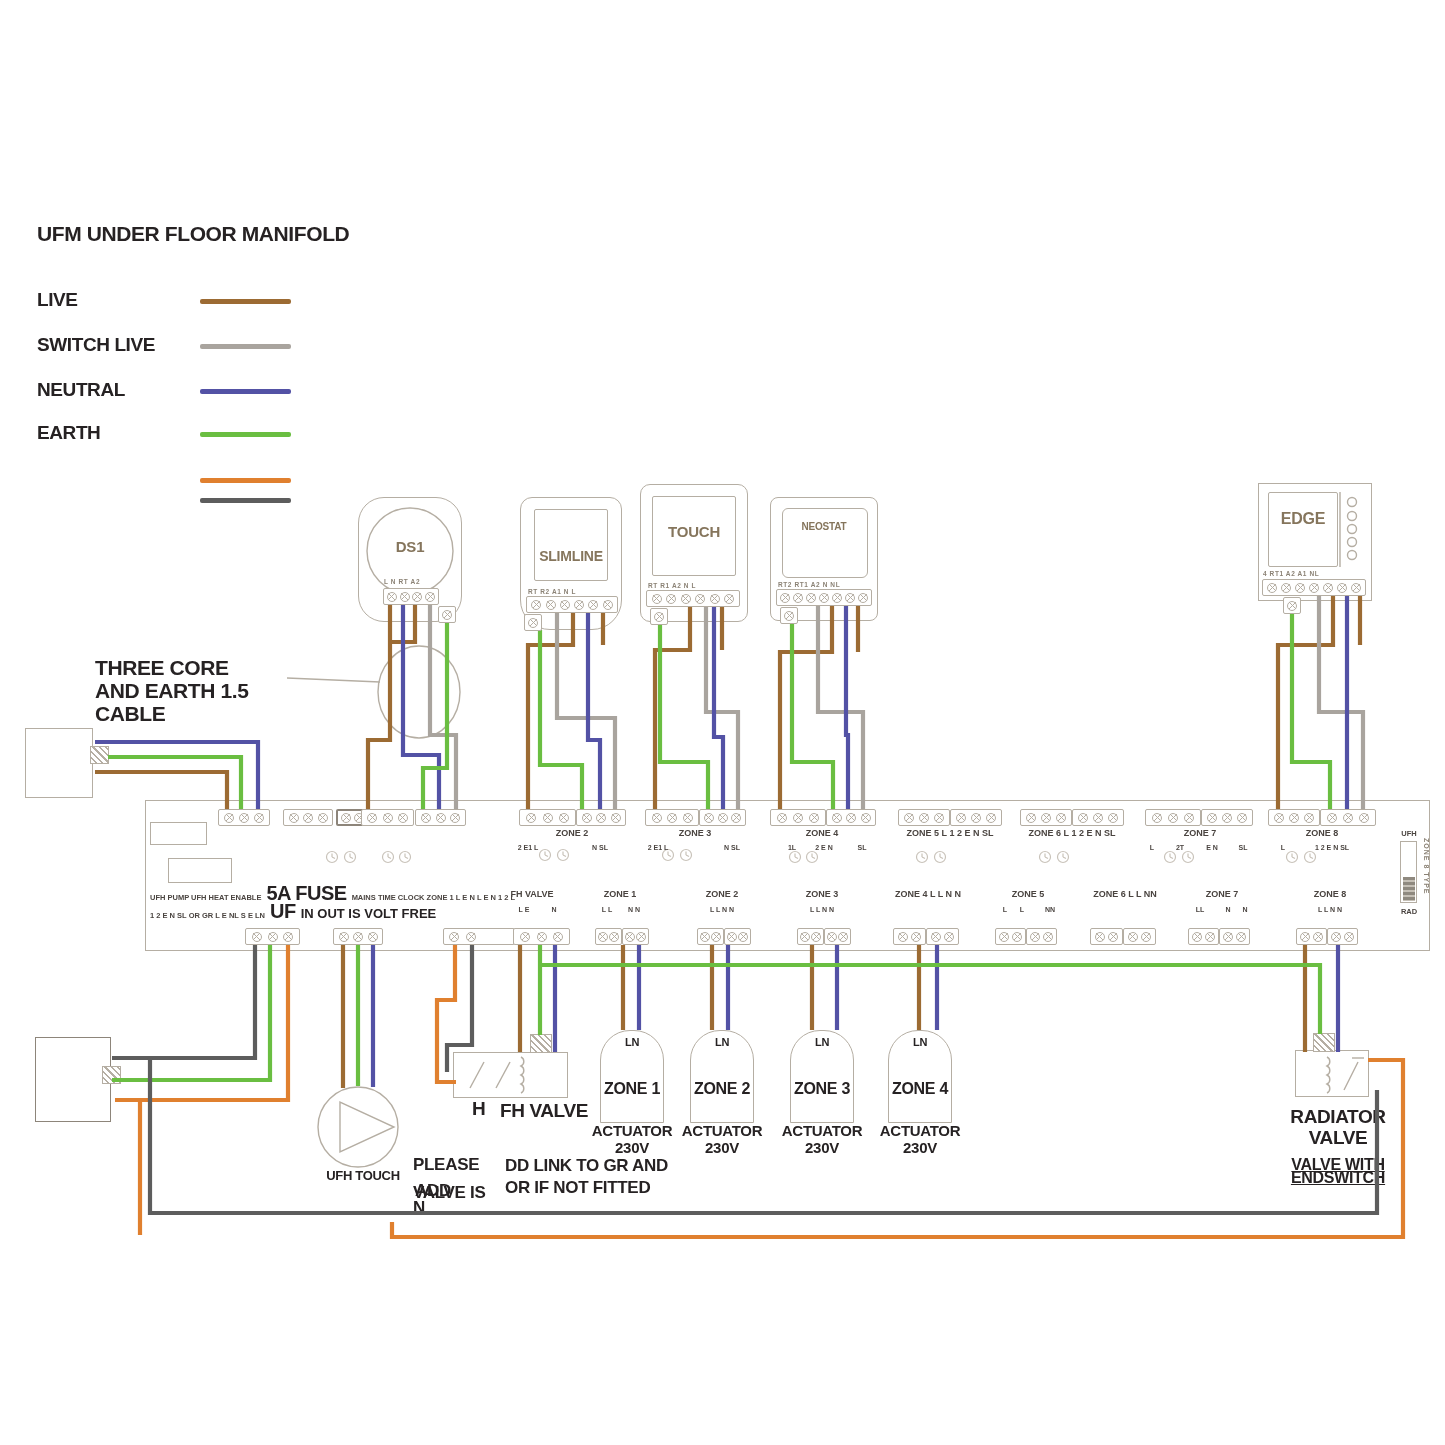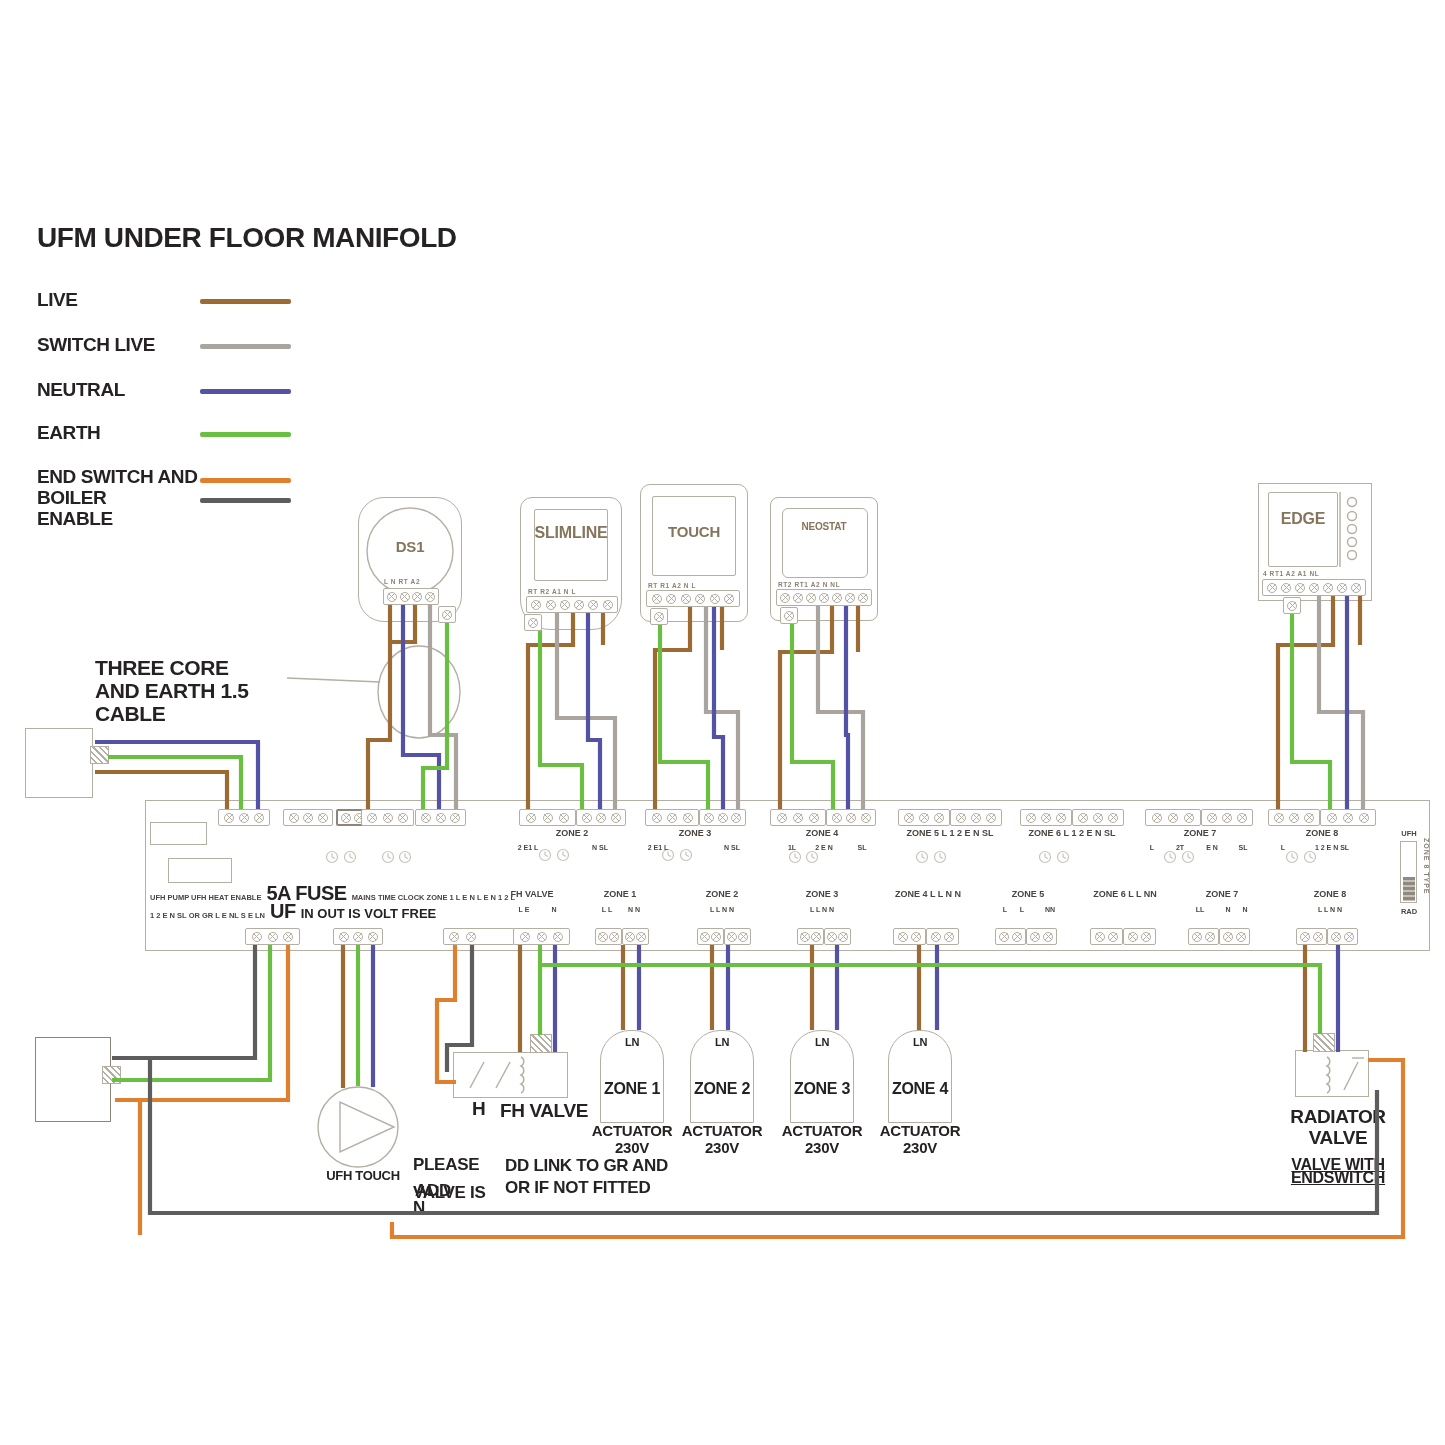--- a/index.html
+++ b/index.html
@@ -16,21 +16,21 @@
   .tblock{position:absolute;height:17px;border:1.3px solid var(--outline);border-radius:2px;background:#fff;
           box-sizing:border-box;display:flex;justify-content:space-evenly;align-items:center;}
   .tblock.boxed{border:2px solid var(--outline-dark);}
   .tblock.left2{justify-content:flex-start;gap:7px;padding-left:5px;}
   .screw{width:10px;height:10px;border:1.2px solid var(--outline);border-radius:50%;box-sizing:border-box;position:relative;background:#fff;}
   .screw::before{content:"";position:absolute;inset:0.5px;
     background:
      linear-gradient(45deg,transparent 43%,var(--outline) 45%,var(--outline) 55%,transparent 57%),
      linear-gradient(-45deg,transparent 43%,var(--outline) 45%,var(--outline) 55%,transparent 57%);}
   
-  .title{font-size:28px;font-weight:700;letter-spacing:-0.4px;}
+  .title{font-size:21px;font-weight:700;letter-spacing:-0.4px;}
   .legend-label{font-size:19px;font-weight:700;letter-spacing:-0.4px;line-height:21px;}
   .swatch{position:absolute;height:5px;border-radius:2px;}
   .zname{position:absolute;transform:translateX(-50%);font-size:9px;font-weight:700;color:#4a4440;white-space:nowrap;}
   .zsub{position:absolute;transform:translateX(-50%);font-size:7px;font-weight:700;color:#4a4440;white-space:nowrap;}
   .tinylbl{position:absolute;font-size:6.5px;font-weight:700;color:#8b8275;letter-spacing:0.6px;white-space:nowrap;}
   .thermo-name{position:absolute;transform:translateX(-50%);font-weight:700;color:var(--thermostat-text);letter-spacing:-0.2px;}
   .bigtxt{font-size:19px;font-weight:700;letter-spacing:-0.4px;line-height:21px;}
   .midrow{position:absolute;display:flex;align-items:baseline;gap:5px;white-space:nowrap;}
   .midsmall{font-size:7.5px;font-weight:700;color:#4a4440;}
   .midbig{font-size:20px;font-weight:700;letter-spacing:-0.5px;color:#262223;}
@@ -55,23 +55,20 @@
 <body>
 
 <div class="canvas">
 
   <div class="abs title" style="left:37px;top:222px;">UFM UNDER FLOOR MANIFOLD</div>
 
   <div class="abs legend-label" style="left:37px;top:289px;">LIVE</div>
   <div class="abs legend-label" style="left:37px;top:334px;">SWITCH LIVE</div>
   <div class="abs legend-label" style="left:37px;top:379px;">NEUTRAL</div>
   <div class="abs legend-label" style="left:37px;top:422px;">EARTH</div>
-  <div class="abs legend-label pre" style="left:37px;top:466px;">END SWITCH AND
-BOILER
-ENABLE</div>
 
   <div class="swatch" style="left:200px;top:299px;width:91px;background:var(--live);"></div>
   <div class="swatch" style="left:200px;top:344px;width:91px;background:var(--switch-live);"></div>
   <div class="swatch" style="left:200px;top:389px;width:91px;background:var(--neutral);"></div>
   <div class="swatch" style="left:200px;top:432px;width:91px;background:var(--earth);"></div>
   <div class="swatch" style="left:200px;top:478px;width:91px;background:var(--end-switch);"></div>
   <div class="swatch" style="left:200px;top:498px;width:91px;background:var(--boiler-enable);"></div>
 
   <div class="abs bigtxt pre" style="left:95px;top:656px;font-size:21px;line-height:23px;">THREE CORE
 AND EARTH 1.5
@@ -98,21 +95,21 @@
   <div class="hatch" style="left:90px;top:746px;"></div>
   <div class="obox" style="left:35px;top:1037px;width:76px;height:85px;border-color:#8d857a;"></div>
   <div class="hatch" style="left:102px;top:1066px;"></div>
 
   <div class="obox" style="left:358px;top:497px;width:104px;height:125px;border-radius:26px;"></div>
   <div class="thermo-name" style="left:410px;top:538px;font-size:15px;">DS1</div>
   <div class="tinylbl" style="left:384px;top:578px;">L N RT A2</div>
 
   <div class="obox" style="left:520px;top:497px;width:102px;height:133px;border-radius:12px 12px 30px 30px;"></div>
   <div class="obox" style="left:534px;top:509px;width:74px;height:72px;border-radius:2px;"></div>
-  <div class="thermo-name" style="left:571px;top:524px;font-size:16px;">SLIMLINE</div>
+  <div class="thermo-name" style="left:571px;top:548px;font-size:14px;">SLIMLINE</div>
   <div class="tinylbl" style="left:528px;top:588px;">RT R2 A1 N L</div>
 
   <div class="obox" style="left:640px;top:484px;width:108px;height:138px;border-radius:10px;"></div>
   <div class="obox" style="left:652px;top:496px;width:84px;height:80px;border-radius:2px;"></div>
   <div class="thermo-name" style="left:694px;top:523px;font-size:15px;">TOUCH</div>
   <div class="tinylbl" style="left:648px;top:582px;">RT R1 A2 N L</div>
 
   <div class="obox" style="left:770px;top:497px;width:108px;height:124px;border-radius:8px;"></div>
   <div class="obox" style="left:782px;top:508px;width:86px;height:70px;border-radius:6px;"></div>
   <div class="thermo-name" style="left:824px;top:521px;font-size:10px;">NEOSTAT</div>

